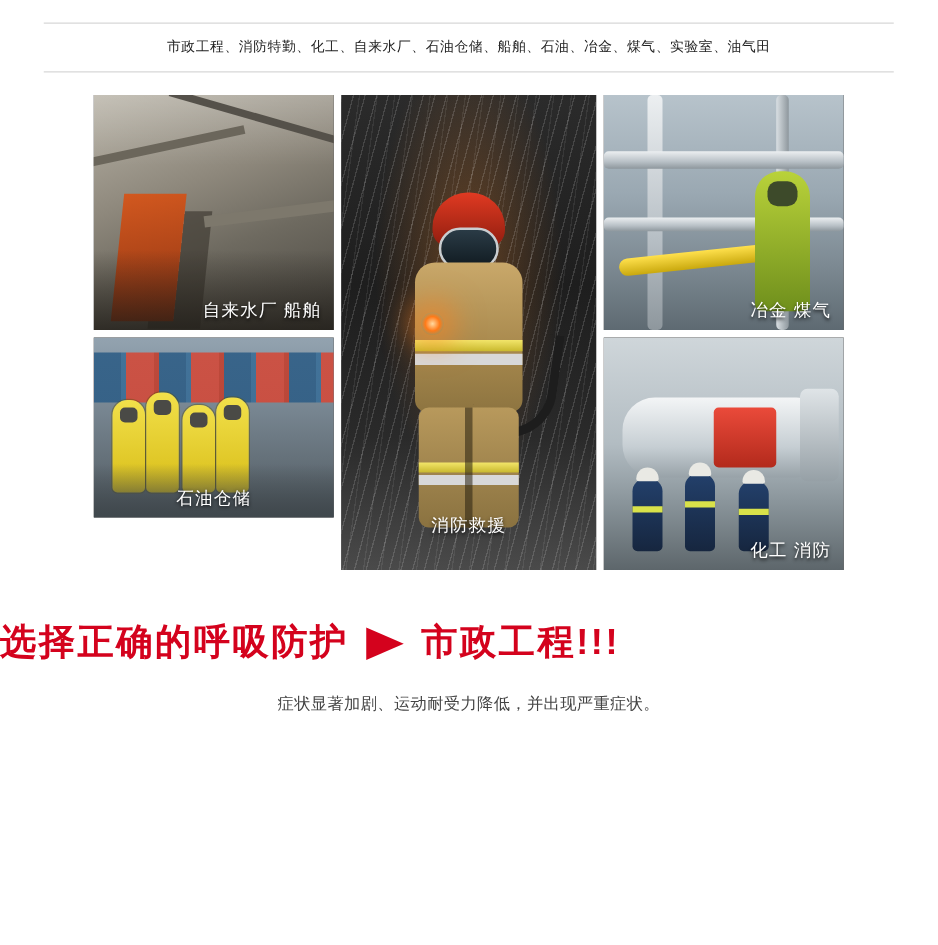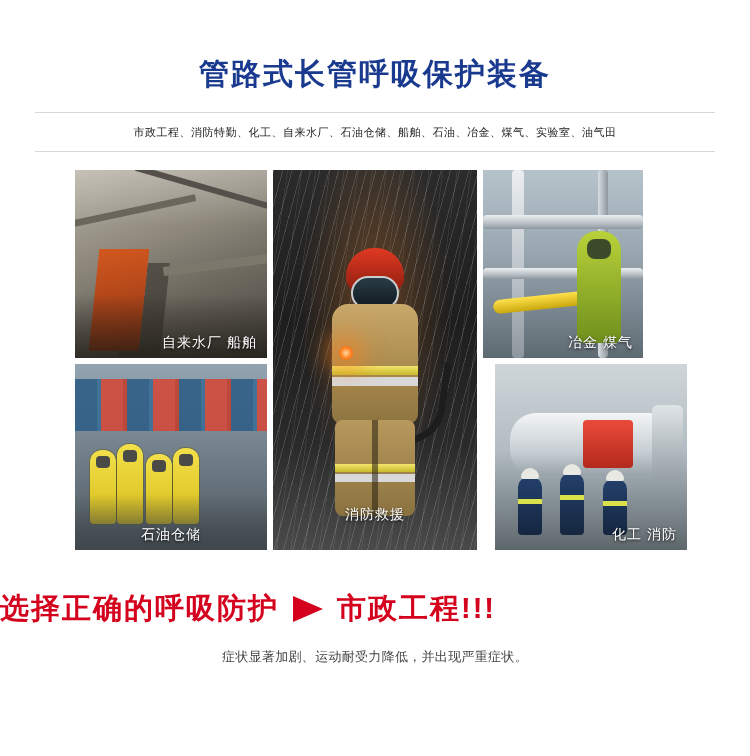--- a/index.html
+++ b/index.html
@@ -86,24 +86,24 @@
     bottom: 26px;
   }
   .cell.bl .caption {
     right: auto;
     left: 50%;
     transform: translateX(-50%);
   }
 
   
   .tl { left: 0;   top: 0;   width: 192px; height: 188px; }
-  .bl { left: 0;   top: 194px; width: 192px; height: 186px; }
+  .bl { left: 0;   top: 194px; width: 192px; height: 144px; }
   .center { left: 198px; top: 0; width: 204px; height: 380px; }
-  .tr { left: 408px; top: 0;   width: 160px; height: 188px; }
-  .br { left: 408px; top: 194px; width: 192px; height: 186px; margin-left: 12px; }
+  .tr { left: 408px; top: 0;   width: 192px; height: 188px; }
+  .br { left: 408px; top: 194px; width: 192px; height: 186px; }
 
   
   .ph { position: absolute; inset: 0; }
 
   
   .ph-tl {
     background:
       linear-gradient(180deg, rgba(255,255,255,.18) 0%, rgba(0,0,0,0) 30%),
       linear-gradient(160deg, #b9b4a8 0%, #8e887c 38%, #6e6a60 62%, #494640 100%);
   }
@@ -341,21 +341,20 @@
     line-height: 1.9;
     letter-spacing: .3px;
   }
   .footnote div { white-space: nowrap; }
 </style>
 </head>
 <body>
 
 <div class="page">
 
-  <h1 class="title">管路式长管呼吸保护装备</h1>
 
   <div class="subtitle">
   </div>
 
   <div class="tagbar">市政工程、消防特勤、化工、自来水厂、石油仓储、船舶、石油、冶金、煤气、实验室、油气田</div>
 
   <div class="gallery">
 
     <div class="cell tl">
       <div class="ph ph-tl">

